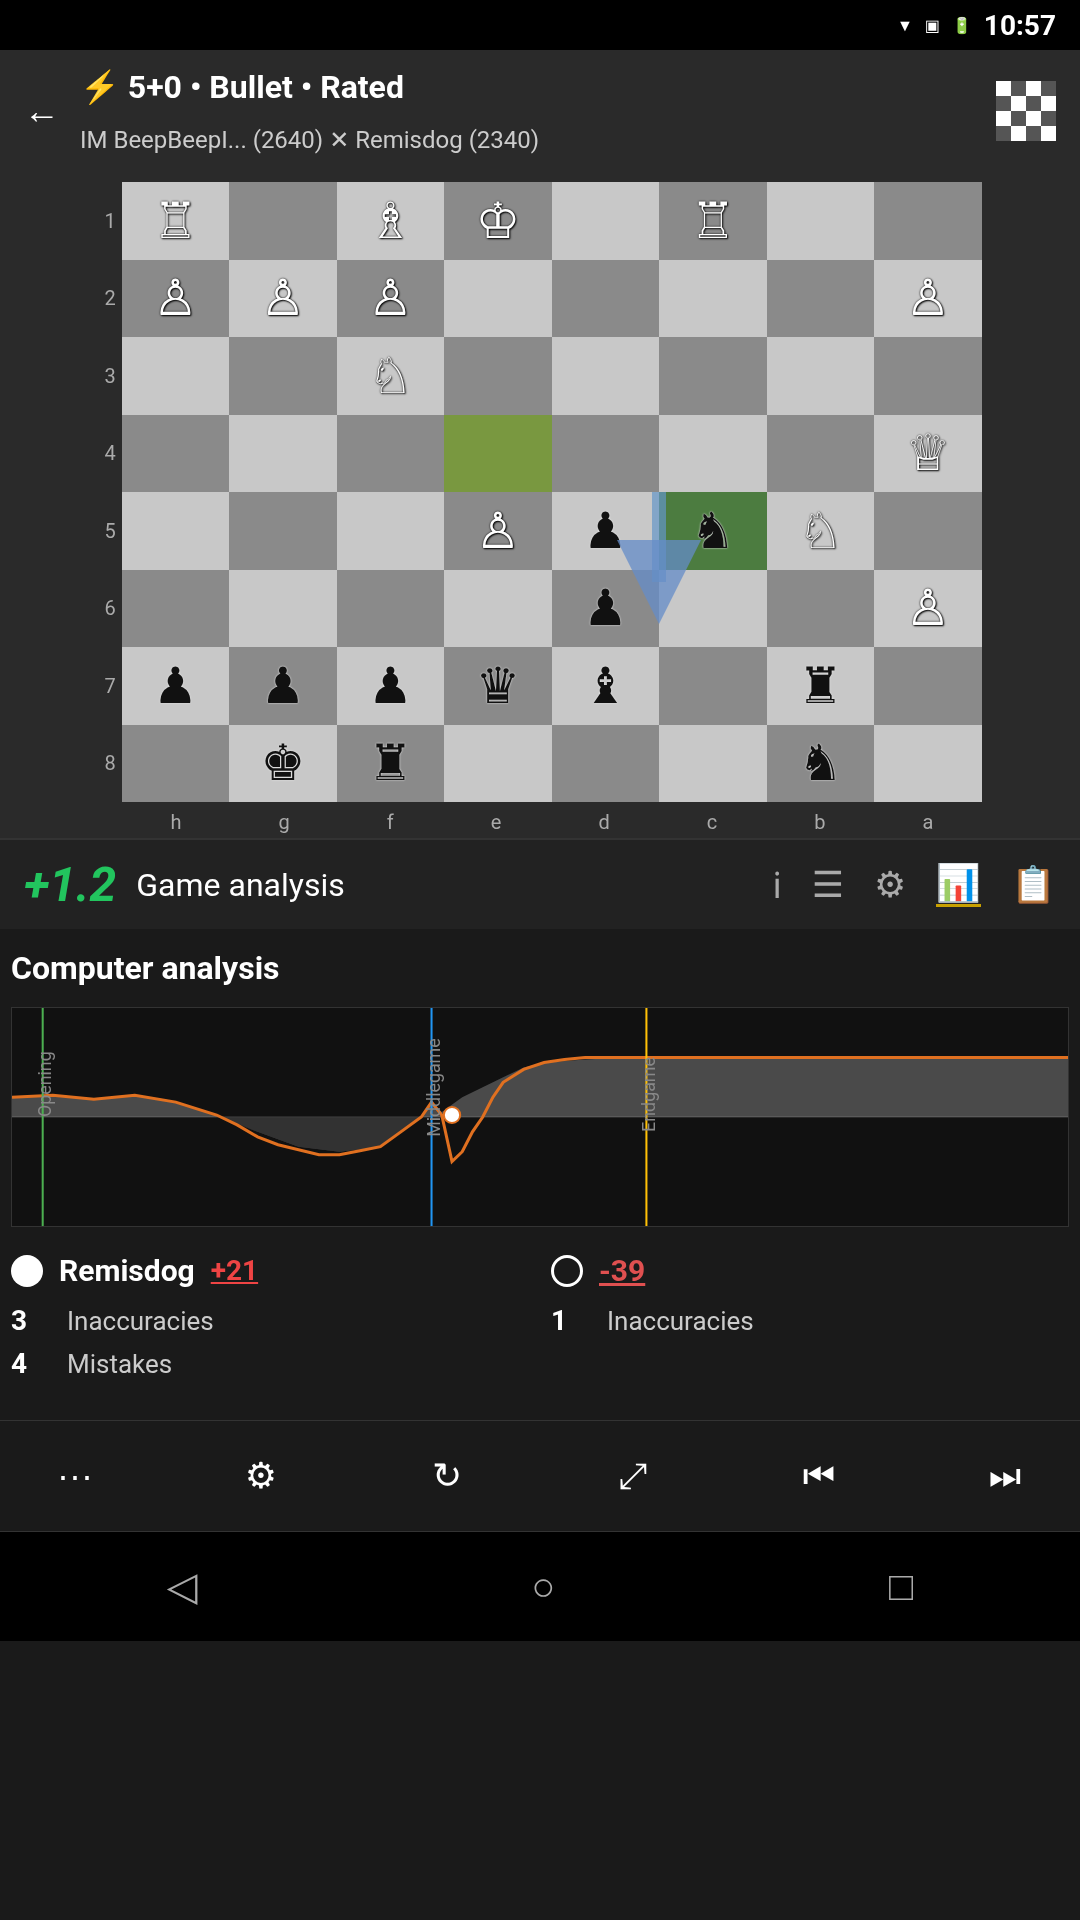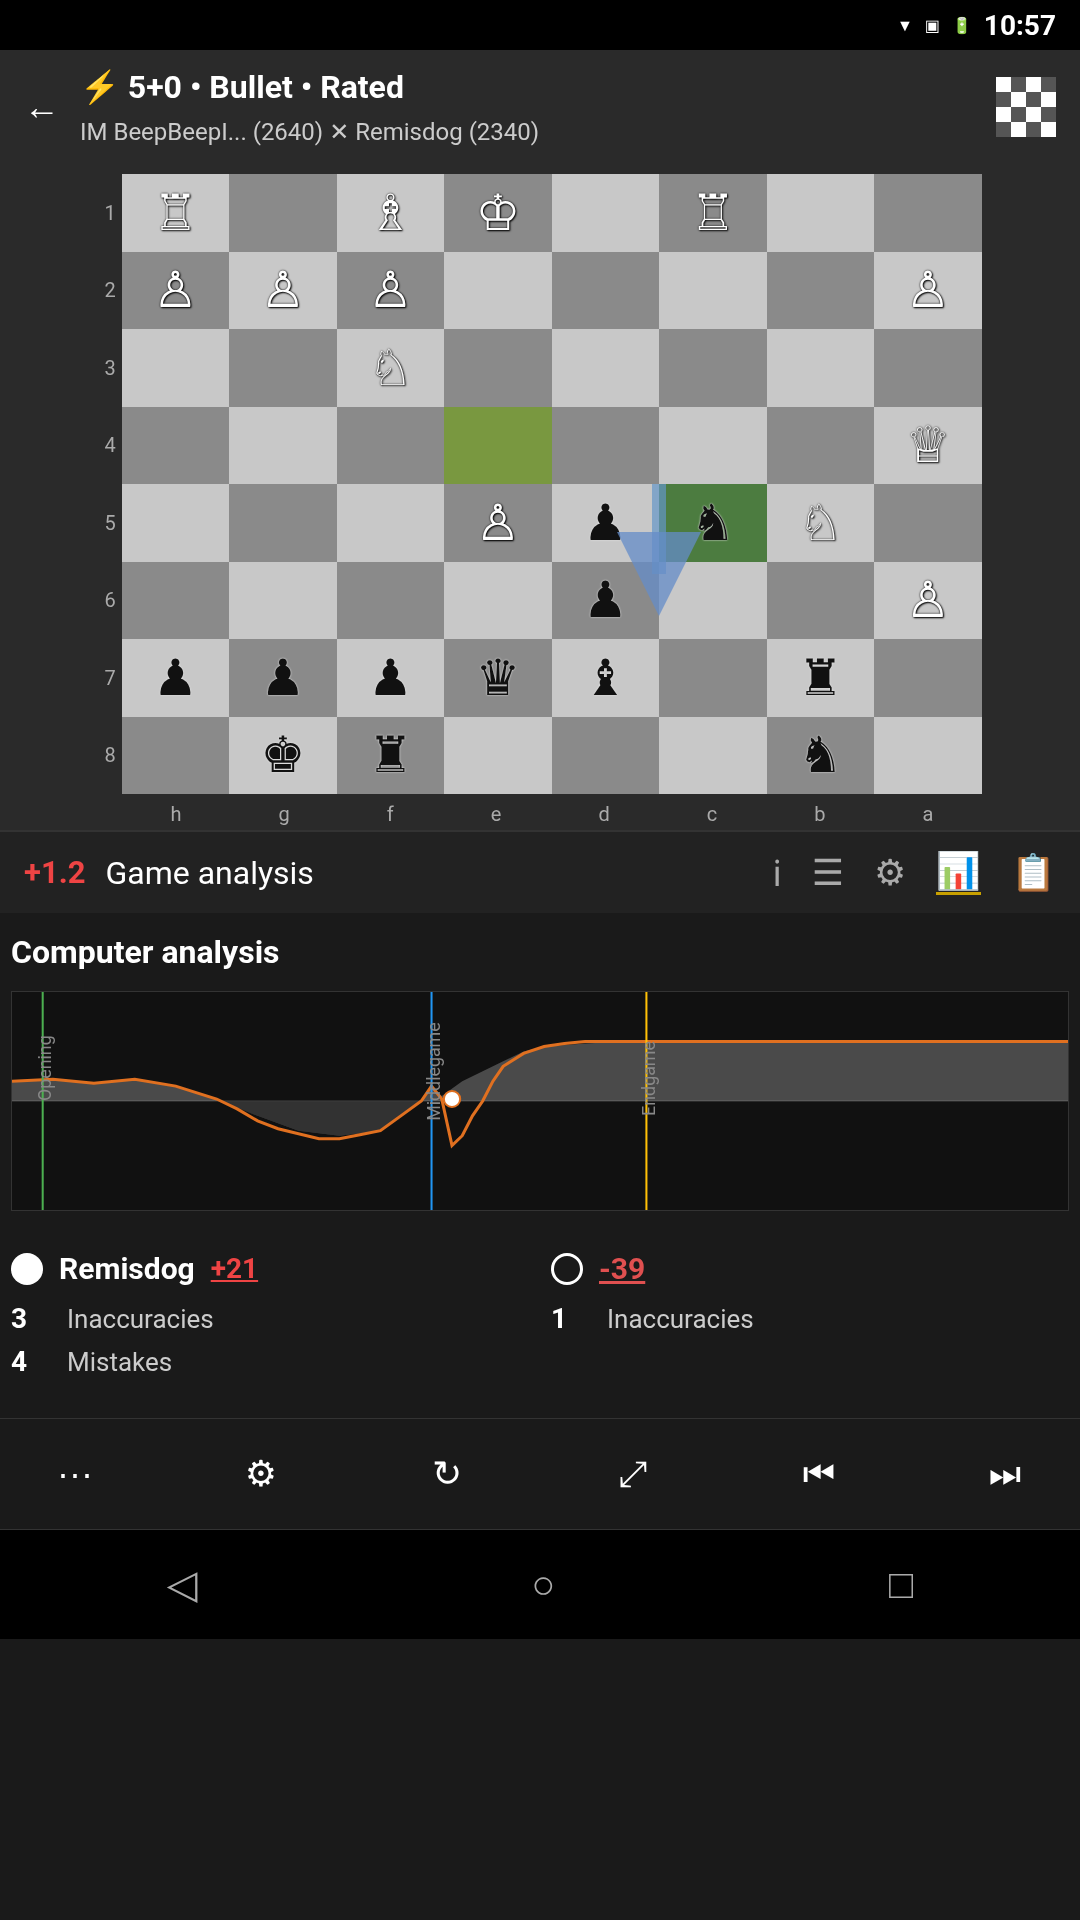--- a/index.html
+++ b/index.html
@@ -53,21 +53,21 @@
     }
     .header-info {}
     .header-title {
       font-size: 32px;
       font-weight: bold;
       color: #fff;
     }
     .header-subtitle {
       font-size: 24px;
       color: #ccc;
-      margin-top: 12px;
+      margin-top: 20px;
     }
     .header-board-icon {
       width: 60px;
       height: 60px;
     }
     .chess-board {
       display: grid;
       grid-template-columns: repeat(8, 1fr);
       grid-template-rows: repeat(8, 1fr);
       width: 860px;
@@ -94,23 +94,24 @@
     
     .analysis-bar {
       background: #222;
       padding: 16px 24px;
       display: flex;
       align-items: center;
       justify-content: space-between;
       border-top: 2px solid #333;
     }
     .eval-score {
-      font-size: 31px;
-      font-weight: bold;
-      color: #ef4444;
+      font-size: 48px;
+      font-weight: bold;
+      color: #22c55e;
+      font-style: italic;
     }
     .analysis-label {
       font-size: 32px;
       color: #fff;
       margin-left: 20px;
     }
     .analysis-icons {
       display: flex;
       gap: 30px;
       align-items: center;
@@ -146,21 +147,21 @@
       border: 1px solid #333;
     }
     .chart-container svg {
       width: 100%;
       height: 100%;
     }
 
     
     .player-stats {
       display: flex;
-      margin-top: 40px;
+      margin-top: 26px;
       gap: 22px;
     }
     .player-col {
       flex: 1;
     }
     .player-name-row {
       display: flex;
       align-items: center;
       gap: 16px;
       margin-bottom: 16px;

